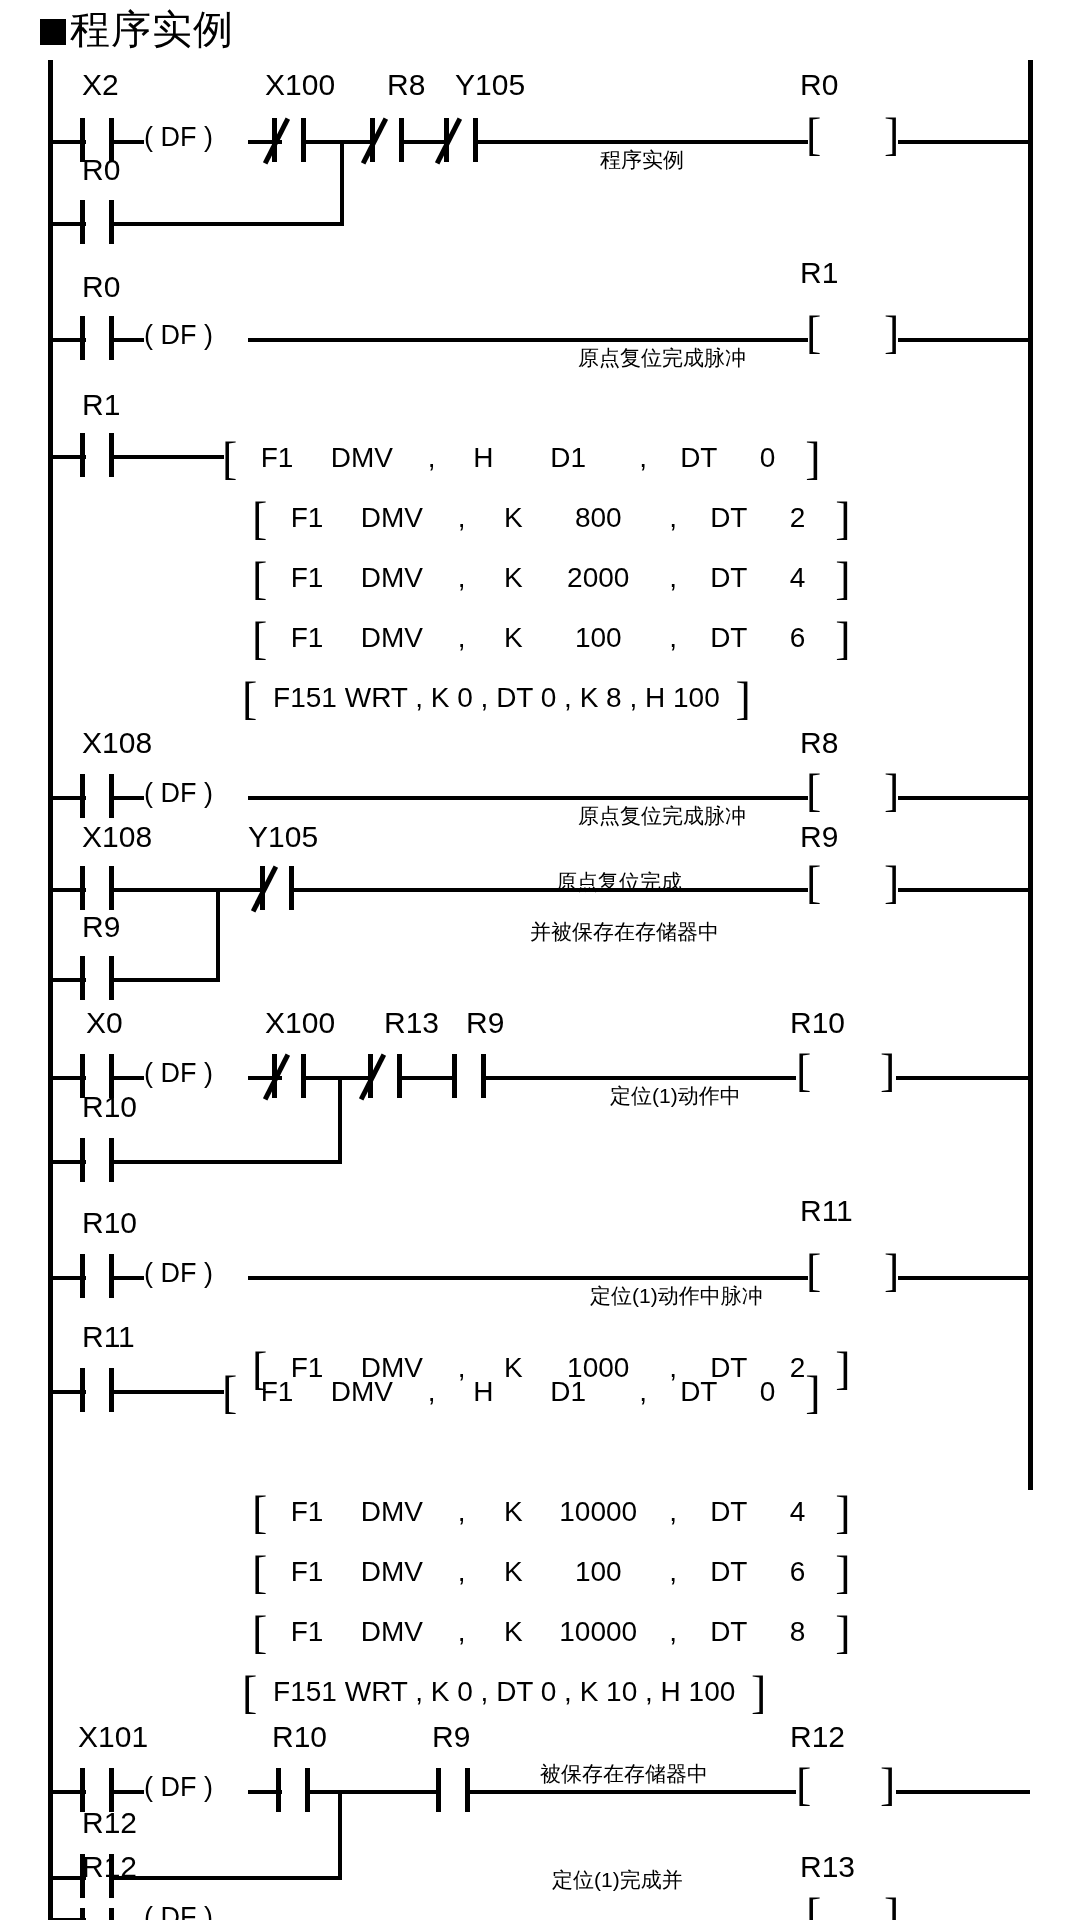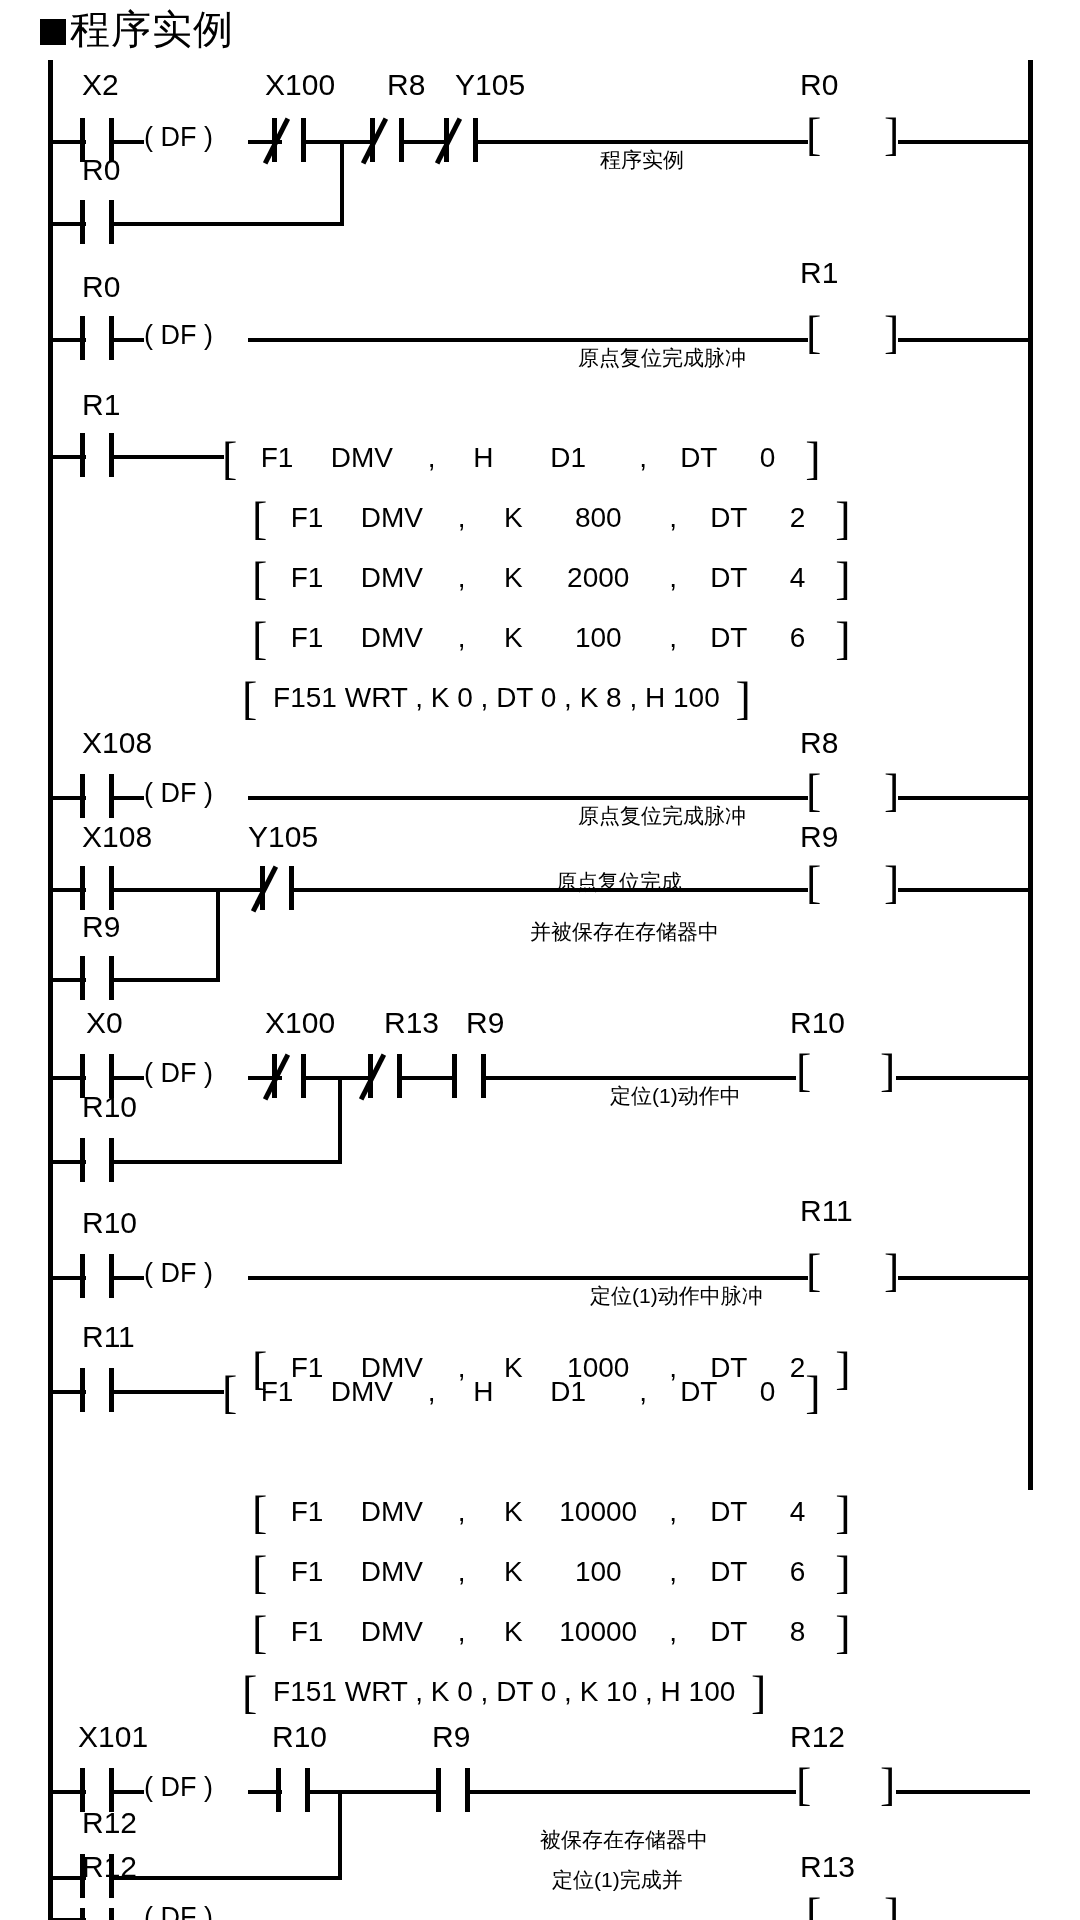--- a/index.html
+++ b/index.html
@@ -395,21 +395,21 @@
     <div class="hline" style="left:310px;top:1790px;width:130px;"></div>
     <div class="contact" style="left:436px;top:1768px;">
         <i class="l"></i>
         <i class="r"></i>
       </div>
     <div class="hline" style="left:470px;top:1790px;width:326px;"></div>
     <div class="outbr" style="left:796px;top:1758px;">[</div>
     <div class="outbr" style="left:880px;top:1758px;">]</div>
     <div class="hline" style="left:896px;top:1790px;width:134px;"></div>
     <div class="cn" style="left:552px;top:1868px;">定位(1)完成并</div>
-    <div class="cn" style="left:540px;top:1828px;">被保存在存储器中</div>
+    <div class="cn" style="left:540px;top:1762px;">被保存在存储器中</div>
 
     <div class="lbl" style="left:82px;top:1808px;">R12</div>
     <div class="hline" style="left:48px;top:1876px;width:38px;"></div>
     <div class="contact" style="left:80px;top:1854px;">
         <i class="l"></i>
         <i class="r"></i>
       </div>
     <div class="hline" style="left:114px;top:1876px;width:228px;"></div>
     <div class="vline" style="left:338px;top:1790px;height:90px;"></div>
   </div>

